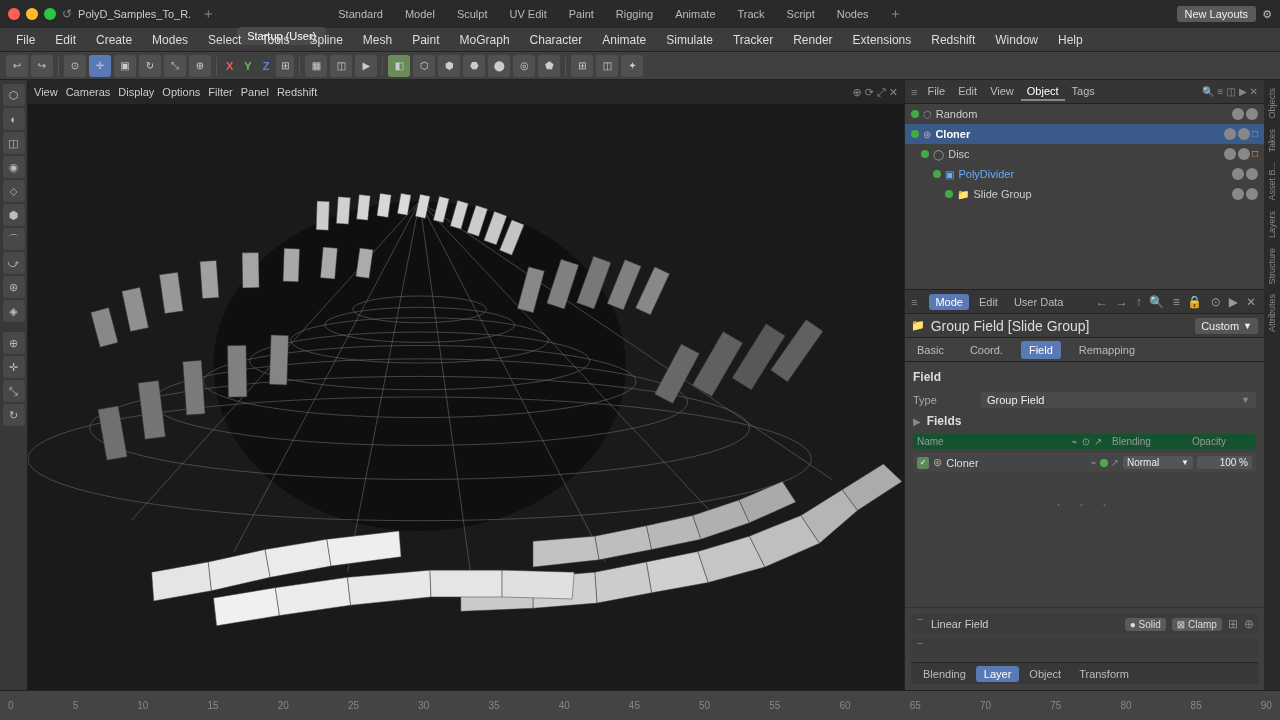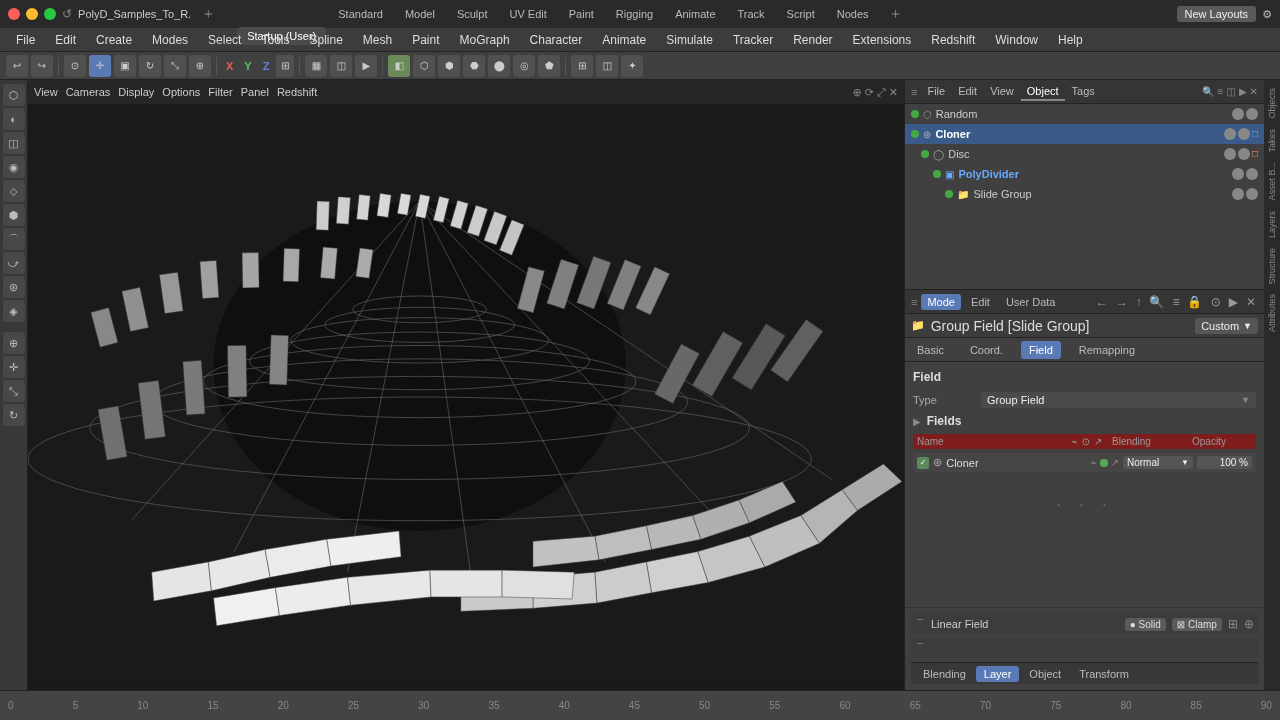--- a/index.html
+++ b/index.html
@@ -192,21 +192,21 @@
       display: flex;
       align-items: center;
       padding: 0 6px;
       gap: 4px;
       border-bottom: 1px solid #222;
     }
     .attr-nav-btn { color: #999; font-size: 12px; cursor: pointer; padding: 0 2px; }
     .attr-mode-tab {
       color: #bbb; font-size: 11px; padding: 2px 6px; cursor: pointer; border-radius: 3px;
     }
-    .attr-mode-tab.active { background: #5a7ab5; color: #fff; }
+    .attr-mode-tab.active { background: #5a7ab5; color: #fff; margin-left: 8px; }
 
     .attr-context-bar {
       height: 24px;
       background: #3c3c3c;
       display: flex;
       align-items: center;
       padding: 0 6px;
       gap: 6px;
       border-bottom: 1px solid #222;
     }
@@ -268,21 +268,21 @@
       margin-bottom: 6px;
       gap: 6px;
     }
     .fields-toggle { color: #888; font-size: 10px; cursor: pointer; }
     .fields-title { color: #ddd; font-size: 12px; font-weight: 600; }
 
     .fields-table-header {
       display: flex;
       align-items: center;
       padding: 2px 4px;
-      background: #7f1d1d;
+      background: #14532d;
       border-radius: 2px;
       margin-bottom: 4px;
     }
     .fth-name { color: #999; font-size: 10px; flex: 1; }
     .fth-icons { display: flex; gap: 4px; align-items: center; color: #999; font-size: 10px; width: 50px; justify-content: center; }
     .fth-blending { color: #999; font-size: 10px; width: 80px; }
     .fth-opacity { color: #999; font-size: 10px; width: 60px; }
 
     .field-row {
       display: flex;
@@ -683,21 +683,21 @@
           <div class="obj-vis-btns">
             <span class="vis-btn" style="background:#888;border-radius:50%;"></span>
             <span class="vis-btn" style="background:#888;border-radius:50%;"></span>
             <span style="color:#f96;font-size:10px;">□</span>
           </div>
         </div>
 
         <div class="obj-item obj-indent-2">
           <span class="obj-dot dot-green"></span>
           <span style="color:#6af; font-size:10px;">▣</span>
-          <span style="color:#6af;font-weight:700;">PolyDivider</span>
+          <span style="color:#6af;font-weight:400;">PolyDivider</span>
           <div class="obj-vis-btns">
             <span class="vis-btn" style="background:#888;border-radius:50%;"></span>
             <span class="vis-btn" style="background:#888;border-radius:50%;"></span>
           </div>
         </div>
 
         <div class="obj-item obj-indent-3">
           <span class="obj-dot dot-green"></span>
           <span style="color:#aaa; font-size:10px;">📁</span>
           <span>Slide Group</span>

